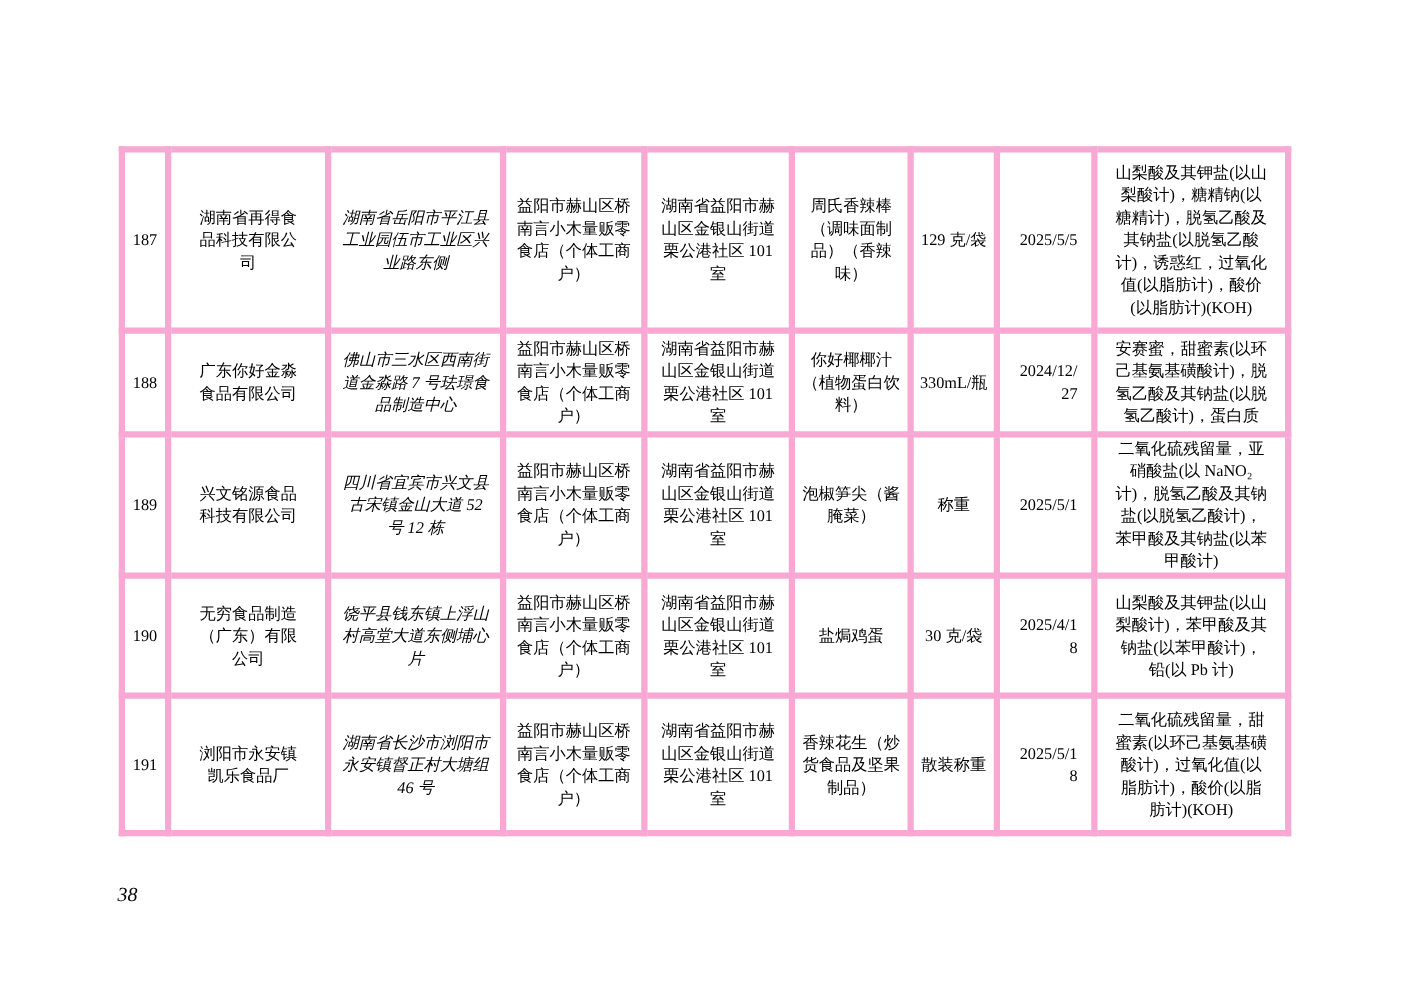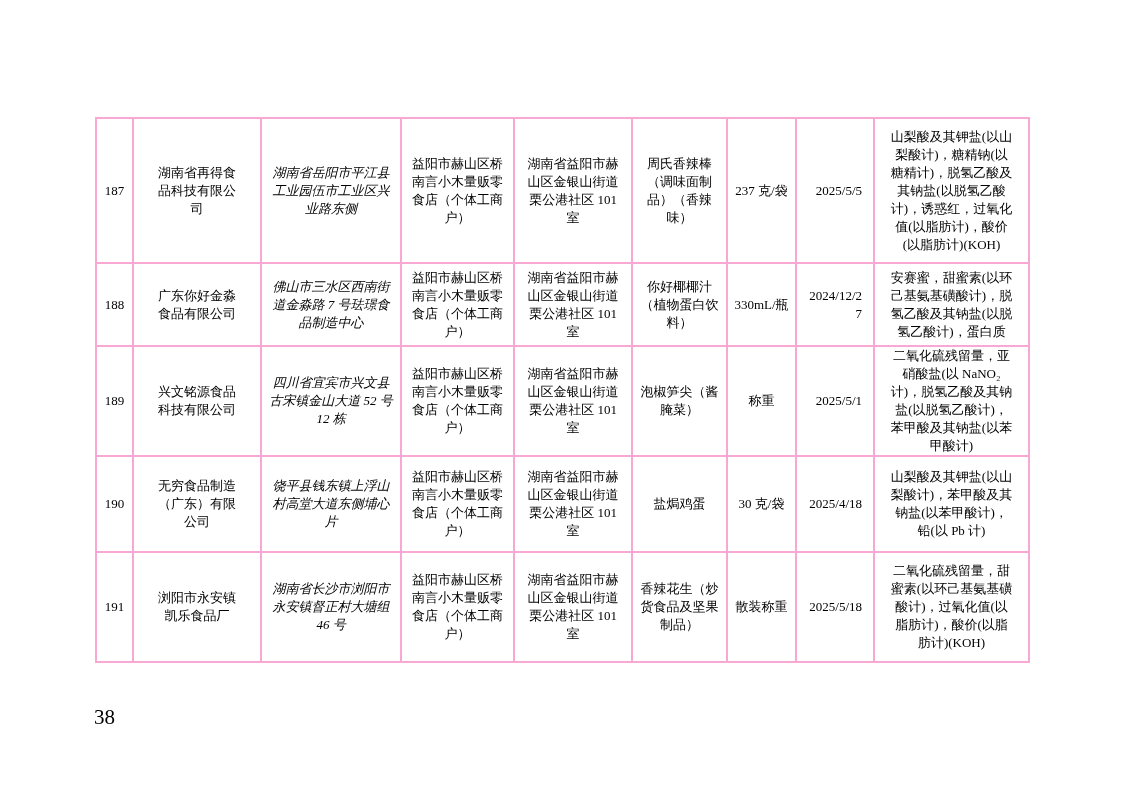--- a/index.html
+++ b/index.html
@@ -13,21 +13,21 @@
   }
   table.sample-table{
     position:absolute;left:95px;top:117px;
     width:933px;
     border-collapse:collapse;
     table-layout:fixed;
     border:1px solid #000;
     border-bottom:2px solid #000;
   }
   .sample-table td{
-    border:2px solid #f9a8d4;
+    border:5px solid #f9a8d4;
     text-align:center;
     vertical-align:middle;
     font-size:13px;
     line-height:18px;
     word-break:break-all;
     overflow:hidden;
     padding:0 5px;
   }
   
   .c1{width:37px;}  .c2{width:128px;} .c3{width:140px;}
@@ -44,21 +44,21 @@
   .sample-table td:nth-child(8){padding:0 11px;text-align:right;}
   .sample-table td:nth-child(9){padding:0 14px;}
   
   .sample-table tr:nth-child(1){height:145px;}
   .sample-table tr:nth-child(2){height:83px;}
   .sample-table tr:nth-child(3){height:107px;}
   .sample-table tr:nth-child(4){height:96px;}
   .sample-table tr:nth-child(5){height:110px;}
   .page-number{
     position:absolute;left:94px;top:706px;
-    font-size:21px;line-height:22px;
+    font-size:16px;line-height:22px;font-style:italic;
   }
 </style>
 </head>
 <body>
 
 <div class="page">
 
   <table class="sample-table">
     <colgroup>
       <col class="c1">
@@ -72,21 +72,21 @@
         <col class="c9">
     </colgroup>
     <tbody>
         <tr>
           <td>187</td>
           <td>湖南省再得食品科技有限公司</td>
           <td>湖南省岳阳市平江县工业园伍市工业区兴业路东侧</td>
           <td>益阳市赫山区桥南言小木量贩零食店（个体工商户）</td>
           <td>湖南省益阳市赫山区金银山街道栗公港社区 101 室</td>
           <td>周氏香辣棒（调味面制品）（香辣味）</td>
-          <td>237 克/袋</td>
+          <td>129 克/袋</td>
           <td>2025/5/5</td>
           <td>山梨酸及其钾盐(以山梨酸计)，糖精钠(以糖精计)，脱氢乙酸及其钠盐(以脱氢乙酸计)，诱惑红，过氧化值(以脂肪计)，酸价(以脂肪计)(KOH)</td>
         </tr>
         <tr>
           <td>188</td>
           <td>广东你好金淼食品有限公司</td>
           <td>佛山市三水区西南街道金淼路 7 号珐璟食品制造中心</td>
           <td>益阳市赫山区桥南言小木量贩零食店（个体工商户）</td>
           <td>湖南省益阳市赫山区金银山街道栗公港社区 101 室</td>
           <td>你好椰椰汁（植物蛋白饮料）</td>

